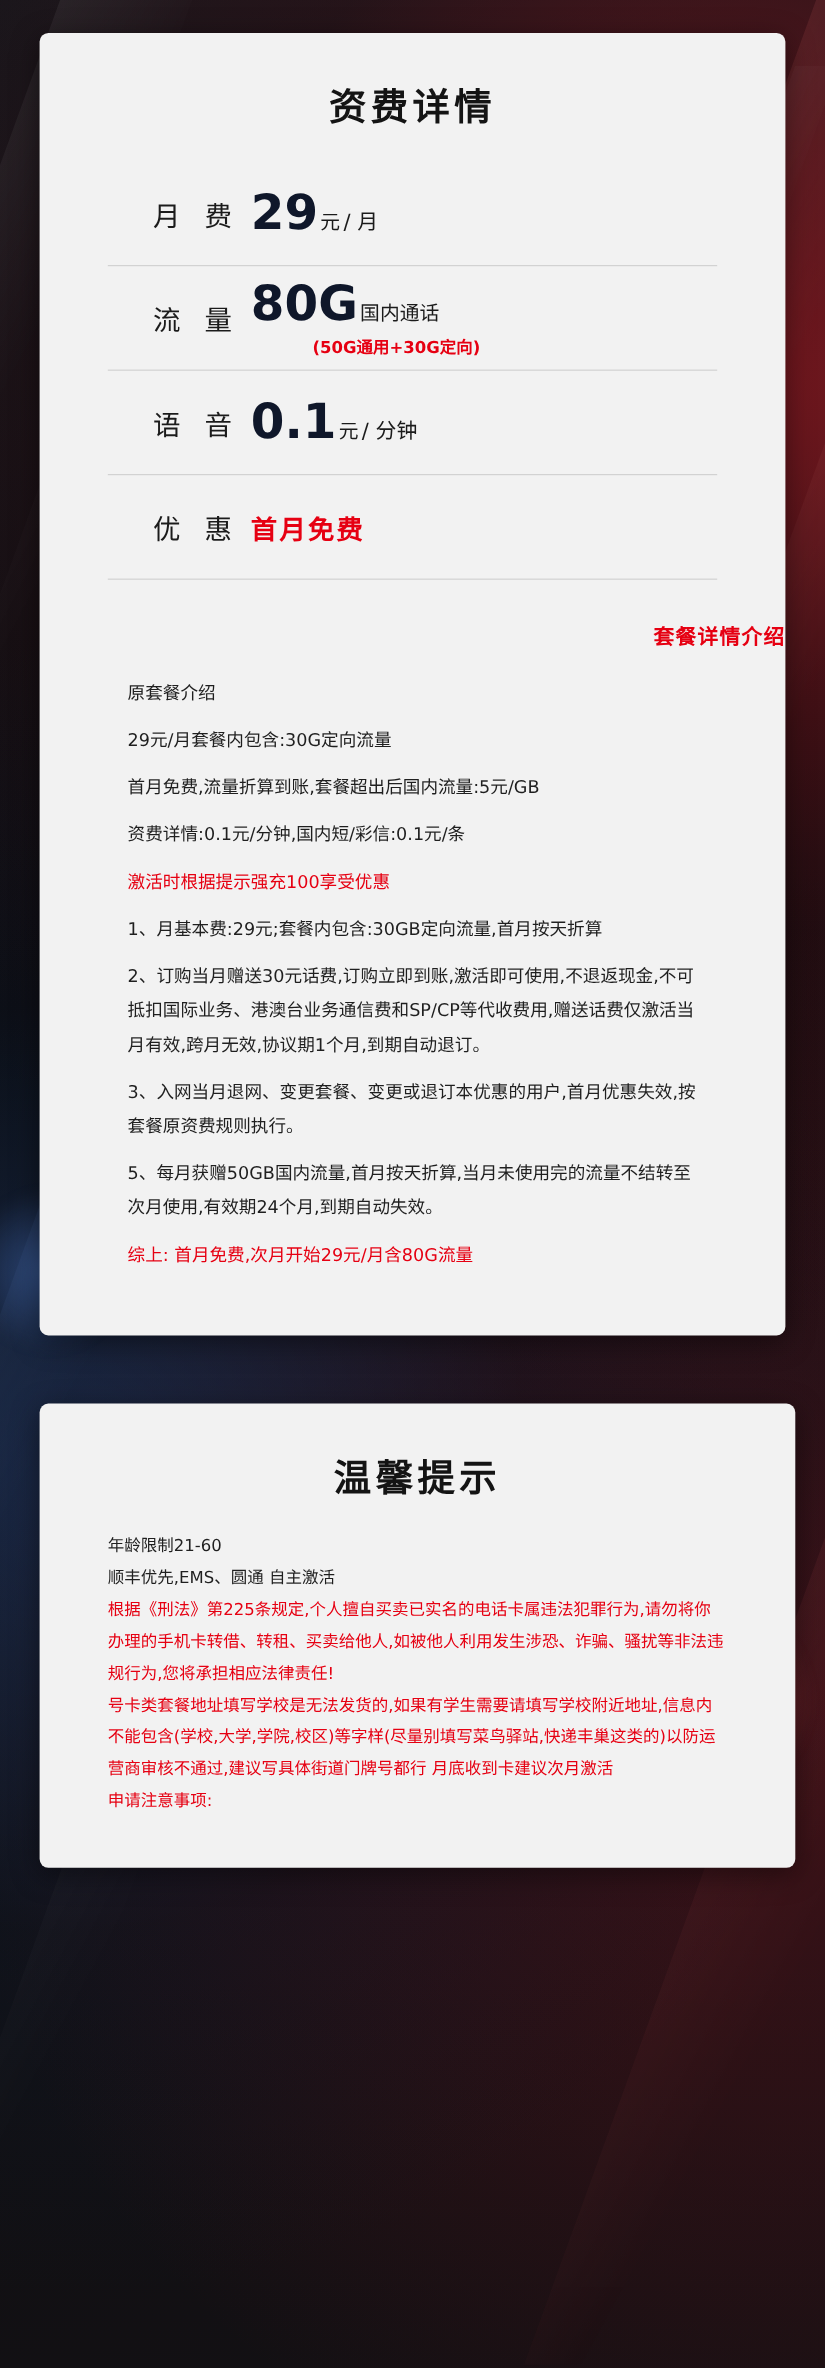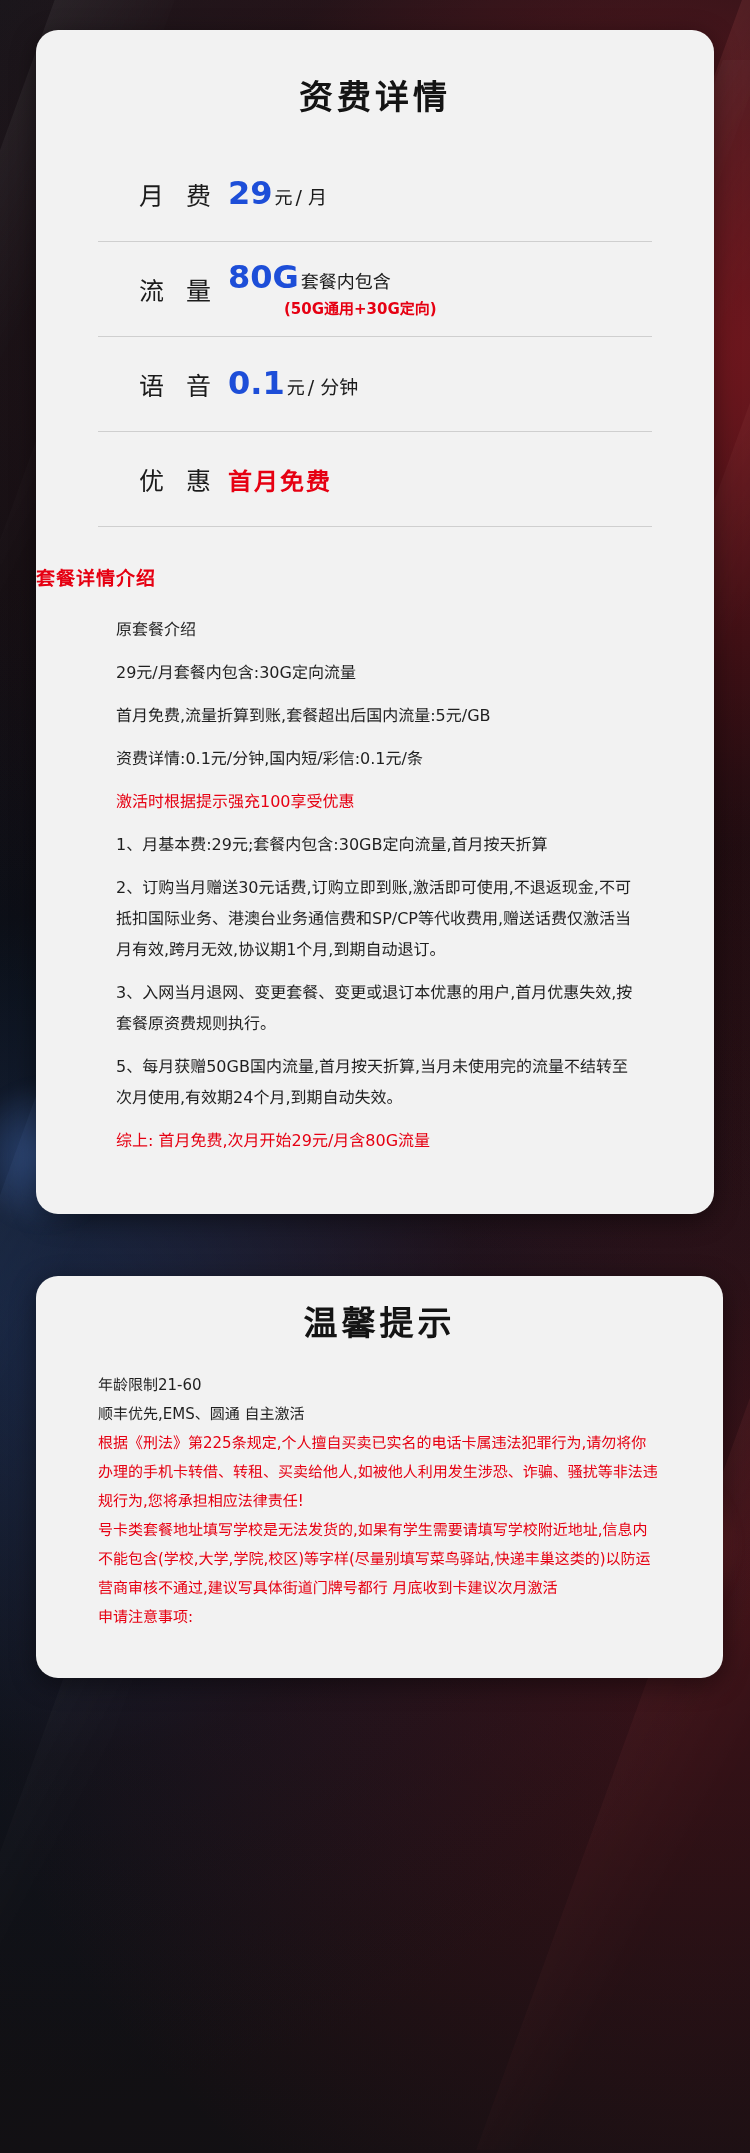--- a/index.html
+++ b/index.html
@@ -56,30 +56,30 @@
   .d1 { right: 60px; top: 380px; width: 160px; height: 160px; }
   .d2 { right: 10px; top: 1450px; width: 190px; height: 190px; }
   .d3 { left: -30px; top: 1080px; width: 150px; height: 150px;
         background: radial-gradient(circle, rgba(80,130,220,0.45) 0%, rgba(40,70,140,0) 70%); }
 
   
   .card {
     position: relative;
     z-index: 3;
     background: #f2f2f2;
-    border-radius: 22px;
+    border-radius: 8px;
     box-shadow: 0 6px 26px rgba(0,0,0,0.45);
   }
   .card-tariff {
     margin: 30px 36px 0 36px;
     padding: 40px 0 46px 0;
   }
   .card-tips {
     margin: 62px 27px 0 36px;
-    padding: 20px 0 46px 0;
+    padding: 40px 0 46px 0;
   }
 
   .card-title {
     text-align: center;
     font-size: 34px;
     font-weight: bold;
     letter-spacing: 4px;
     color: #141414;
     font-family: "DejaVu Sans", "Liberation Sans", sans-serif;
   }
@@ -106,23 +106,23 @@
     text-align: right;
   }
   .row-value {
     flex: 1;
     display: flex;
     align-items: baseline;
     flex-wrap: wrap;
     padding-left: 10px;
   }
   .big-red {
-    color: #1d4ed8;
-    font-weight: bold;
-    font-size: 32px;
+    color: #0f172a;
+    font-weight: bold;
+    font-size: 44px;
     line-height: 1.1;
     font-family: "DejaVu Sans", "Liberation Sans", sans-serif;
   }
   .unit {
     color: #1b1b1b;
     font-size: 18px;
     margin-left: 2px;
     font-family: "DejaVu Sans", "Liberation Sans", sans-serif;
   }
   .suffix-dark {
@@ -144,21 +144,21 @@
     color: #e60012;
     font-size: 24px;
     font-weight: bold;
     letter-spacing: 2px;
     font-family: "DejaVu Sans", "Liberation Sans", sans-serif;
   }
 
   
   .section-heading {
     margin-top: 36px;
-    text-align: left;
+    text-align: right;
     color: #e60012;
     font-size: 19px;
     font-weight: bold;
     letter-spacing: 1px;
     font-family: "DejaVu Sans", "Liberation Sans", sans-serif;
   }
   .detail {
     margin: 24px 68px 0 68px;
     font-size: 16px;
     line-height: 31px;
@@ -207,21 +207,21 @@
         <span class="big-red">29</span>
         <span class="unit">元</span>
         <span class="suffix-dark">/ 月</span>
       </div>
     </div>
 
     <div class="row">
       <div class="row-label">流 量</div>
       <div class="row-value">
         <span class="big-red">80G</span>
-        <span class="unit">套餐内包含</span>
+        <span class="unit">国内通话</span>
         <span class="sub-red">(50G通用+30G定向)</span>
       </div>
     </div>
 
     <div class="row">
       <div class="row-label">语 音</div>
       <div class="row-value">
         <span class="big-red">0.1</span>
         <span class="unit">元</span>
         <span class="suffix-dark">/ 分钟</span>

